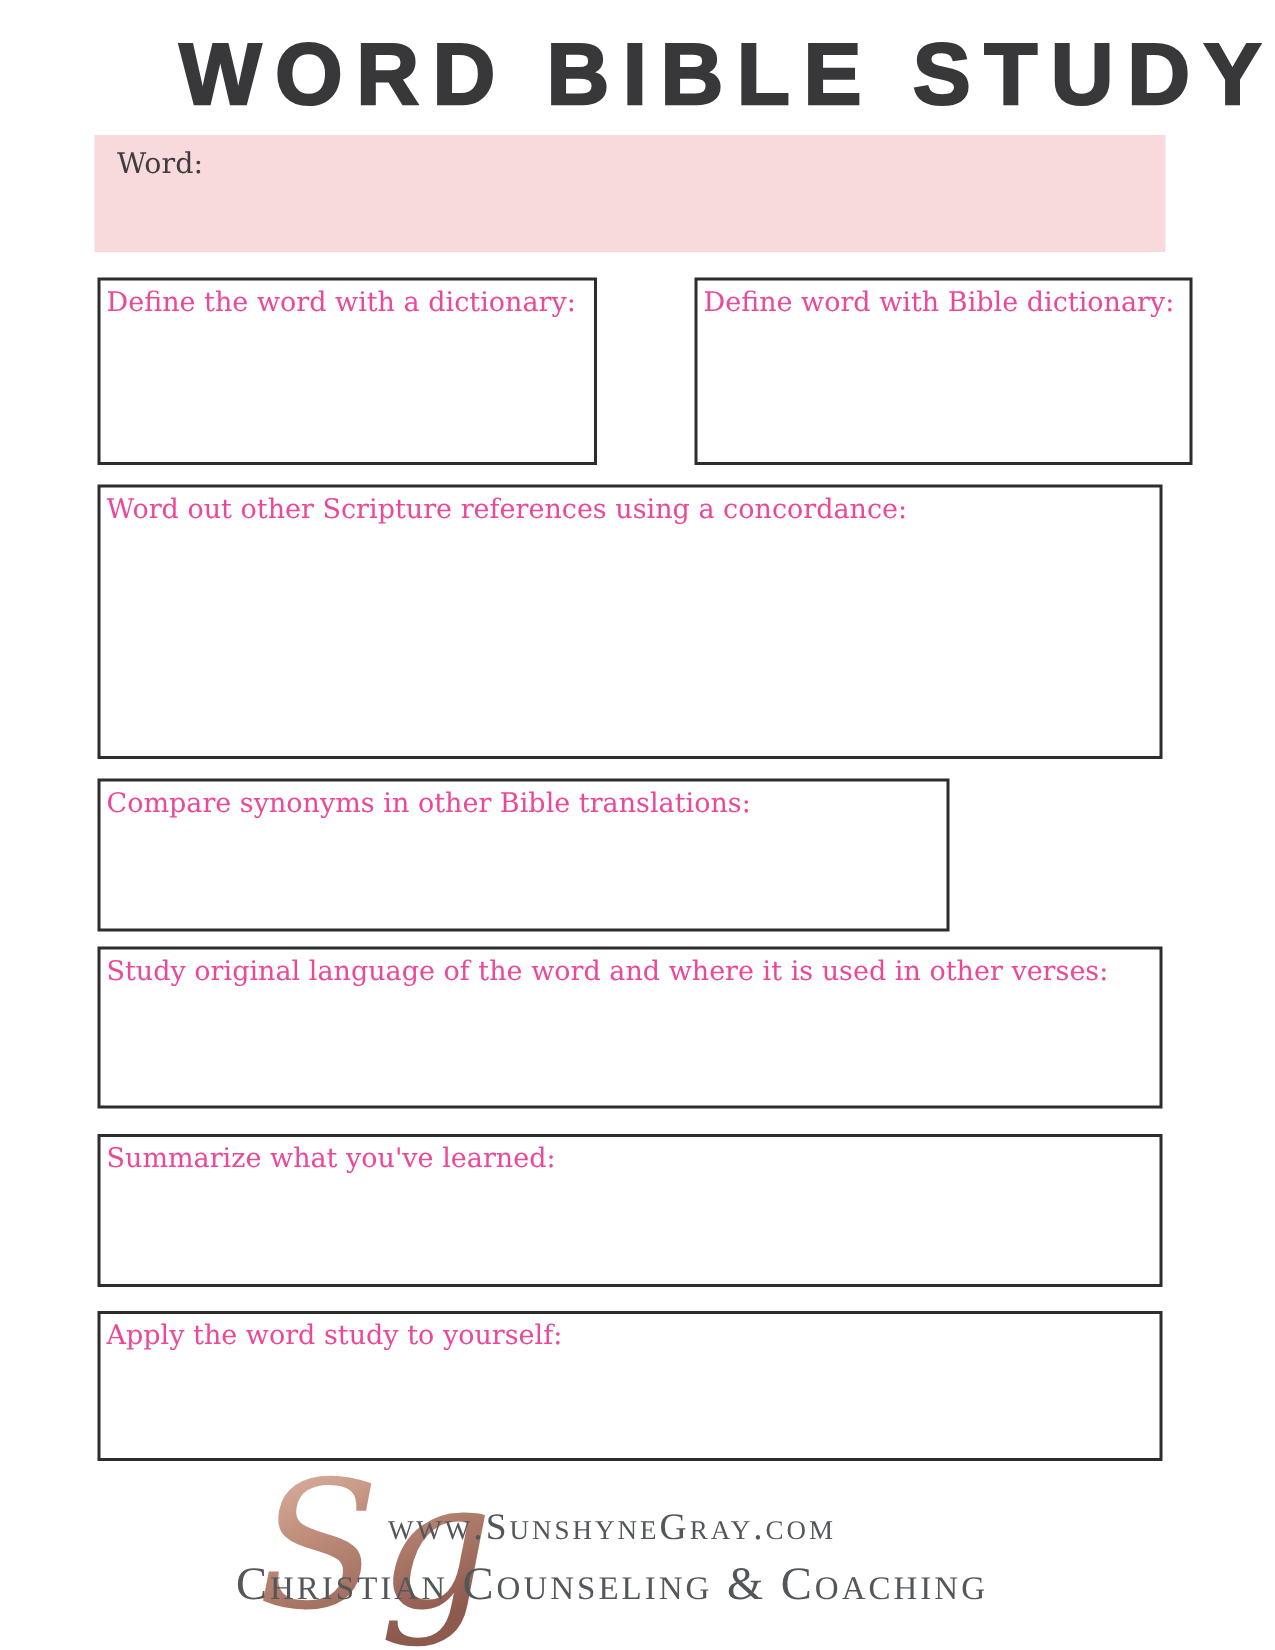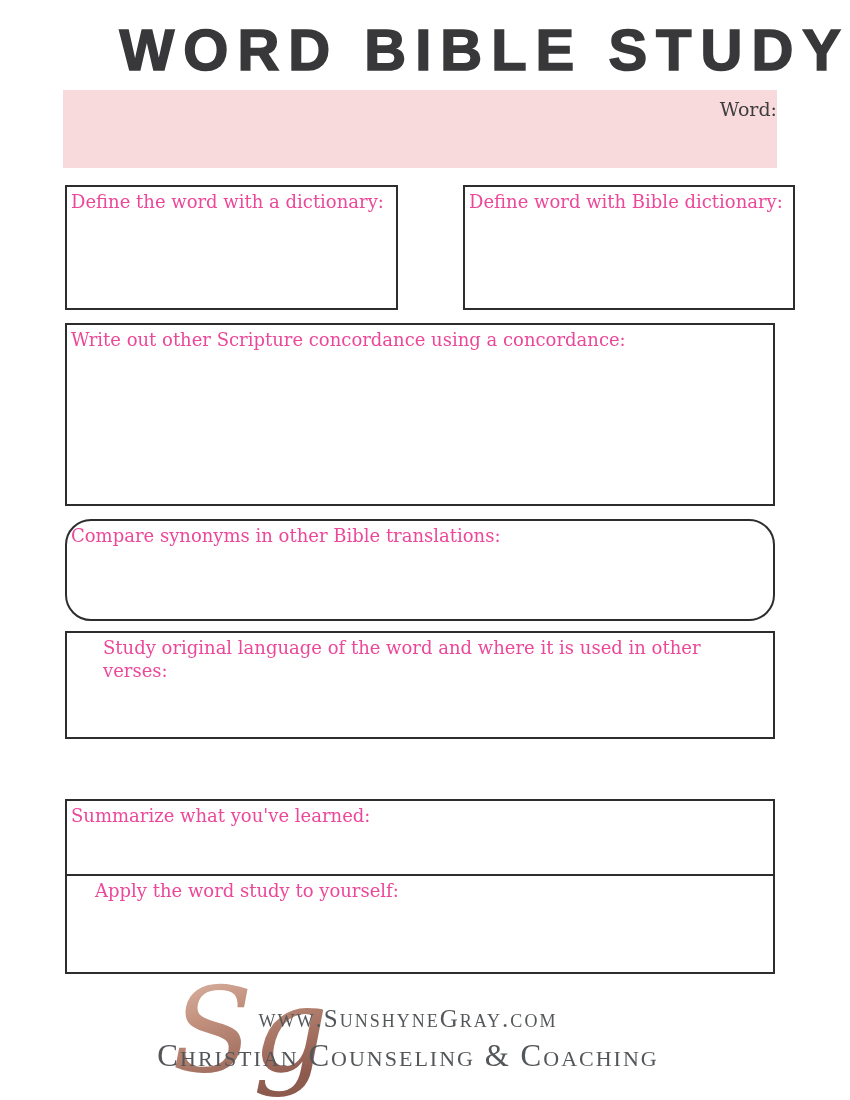--- a/index.html
+++ b/index.html
@@ -31,21 +31,20 @@
     white-space: nowrap;
   }
   .word-box {
     position: absolute;
     left: 63px;
     top: 90px;
     width: 714px;
     height: 78px;
     background: #f8d9dc;
     box-sizing: border-box;
-    text-align: right;
   }
   .word-box .label {
     display: block;
     padding: 8px 0 0 15px;
     font-size: 19px;
     color: #3d3d3d;
   }
   .section {
     position: absolute;
     box-sizing: border-box;
@@ -55,24 +54,24 @@
   .section .label {
     display: block;
     padding: 3px 6px 0 4px;
     font-size: 18px;
     line-height: 1.3;
     color: #ec4899;
   }
   .s0 { left: 65px;  top: 185px; width: 333px; height: 125px; }
   .s1 { left: 443px; top: 185px; width: 332px; height: 125px; margin-left: 20px; }
   .s2 { left: 65px;  top: 323px; width: 710px; height: 183px; }
-  .s3 { left: 65px;  top: 519px; width: 710px; height: 102px; border-radius: 26px; }
-  .s4 { left: 65px;  top: 631px; width: 710px; height: 108px; padding-left: 32px; }
-  .s5 { left: 65px;  top: 756px; width: 710px; height: 102px; margin-top: 43px; }
-  .s6 { left: 65px;  top: 874px; width: 710px; height: 100px; padding-left: 24px; }
+  .s3 { left: 65px;  top: 519px; width: 568px; height: 102px; }
+  .s4 { left: 65px;  top: 631px; width: 710px; height: 108px; }
+  .s5 { left: 65px;  top: 756px; width: 710px; height: 102px; }
+  .s6 { left: 65px;  top: 874px; width: 710px; height: 100px; }
 
   .footer-logo {
     position: absolute;
     left: 170px;
     top: 976px;
     width: 158px;
     height: 124px;
   }
   .footer-site {
     position: absolute;
@@ -112,21 +111,21 @@
 
   <div class="section s0">
     <span class="label">Define the word with a dictionary:</span>
   </div>
 
   <div class="section s1">
     <span class="label">Define word with Bible dictionary:</span>
   </div>
 
   <div class="section s2">
-    <span class="label">Write out other Scripture concordance using a concordance:</span>
+    <span class="label">Word out other Scripture references using a concordance:</span>
   </div>
 
   <div class="section s3">
     <span class="label">Compare synonyms in other Bible translations:</span>
   </div>
 
   <div class="section s4">
     <span class="label">Study original language of the word and where it is used in other verses:</span>
   </div>
 

